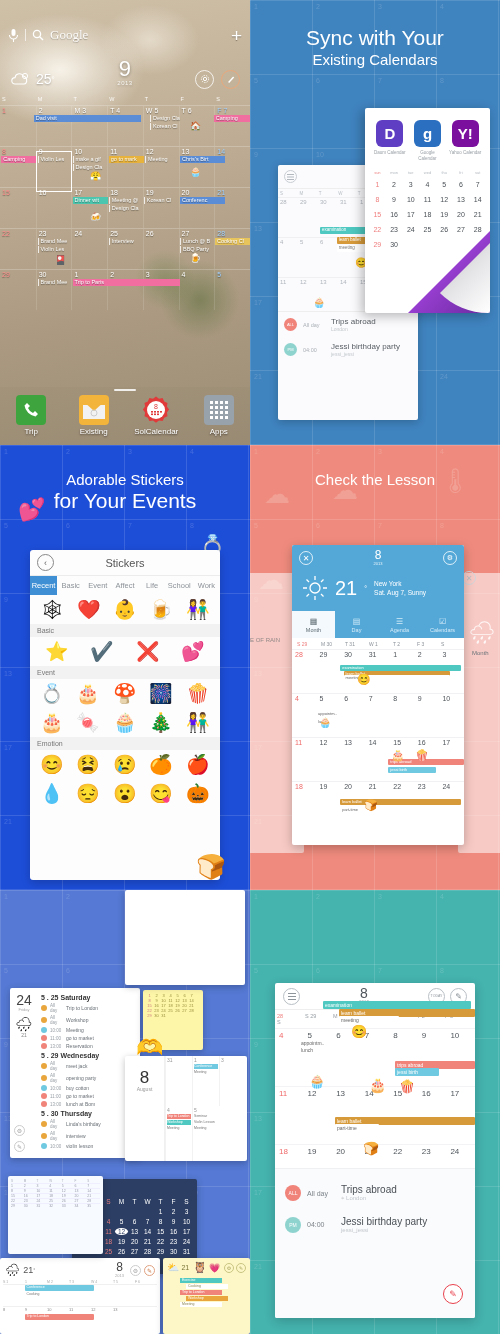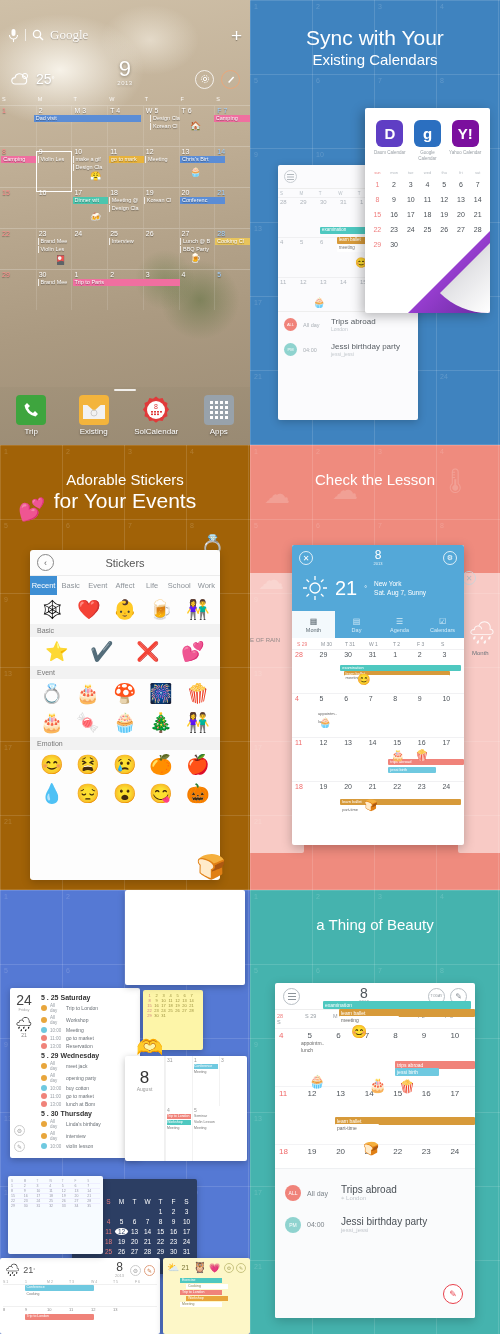--- a/index.html
+++ b/index.html
@@ -93,21 +93,21 @@
   .mini-hdr { display:grid; grid-template-columns:repeat(7,1fr); font-size:4px; color:#b5bbc1; text-align:center; padding:4px 4px 2px; }
   .mini-row { display:grid; grid-template-columns:repeat(7,1fr); text-align:center; font-size:7px; color:#4a5056; padding:4px 4px; }
   .corner { position:absolute; right:0; bottom:0; width:82px; height:82px;
     background:linear-gradient(135deg,#7a2fa8 0%,#9b3fd4 45%,#6a2ba0 100%);
     clip-path:polygon(100% 0,100% 100%,0 100%); }
   .curl { position:absolute; right:0; bottom:0; width:70px; height:70px;
     background:linear-gradient(315deg,#ffffff 0%,#e3e3e6 45%,#a9a9ae 100%);
     clip-path:polygon(100% 0,100% 100%,0 100%); border-radius:0 0 0 68px; }
 
   
-  .p3 { background:#a16207; }
+  .p3 { background:#1d4ed8; }
   .p3-card { position:absolute; left:30px; top:105px; width:190px; height:330px; background:#fdfdfd; border-radius:3px; box-shadow:0 3px 10px rgba(0,0,0,.2); overflow:hidden; }
   .st-head { height:26px; display:flex; align-items:center; justify-content:center; position:relative; border-bottom:1px solid #ececec; }
   .st-back { position:absolute; left:7px; width:17px; height:17px; border:1.3px solid #888; border-radius:50%; display:flex; align-items:center; justify-content:center; font-size:9px; color:#666; }
   .st-title { font-size:11px; color:#555; }
   .st-tabs { display:flex; height:19px; font-size:7.5px; }
   .st-tab { flex:1; display:flex; align-items:center; justify-content:center; color:#8d9399; }
   .st-tab.on { background:#3e8fd4; color:#fff; }
   .st-sec { background:#f2f2f2; font-size:7px; color:#777; padding:3px 7px; }
   .st-grid { display:flex; padding:5px 4px; justify-content:space-around; align-items:center; }
   .st-item { font-size:19px; line-height:1; }
@@ -1155,21 +1155,20 @@
         <span class="gnum" style="left:4px; top:299px;">17</span>
         <span class="gnum" style="left:66px; top:299px;">18</span>
         <span class="gnum" style="left:128px; top:299px;">19</span>
         <span class="gnum" style="left:190px; top:299px;">20</span>
         <span class="gnum" style="left:4px; top:373px;">21</span>
         <span class="gnum" style="left:66px; top:373px;">22</span>
         <span class="gnum" style="left:128px; top:373px;">23</span>
         <span class="gnum" style="left:190px; top:373px;">24</span>
       </div>
     <div class="headline">
-      <div class="l2">a Thing of Beauty</div>
     </div>
 
     <div class="p6-card">
       <div class="b-head">
         <span style="width:17px;height:17px;border:1.2px solid #b9bfc5;border-radius:50%;display:flex;align-items:center;justify-content:center;">
           <svg width="8" height="7" viewBox="0 0 8 7">
               <rect y="0" width="8" height="1" fill="#8e959b"></rect>
               <rect y="3" width="8" height="1" fill="#8e959b"></rect>
               <rect y="6" width="8" height="1" fill="#8e959b"></rect>
             </svg>

